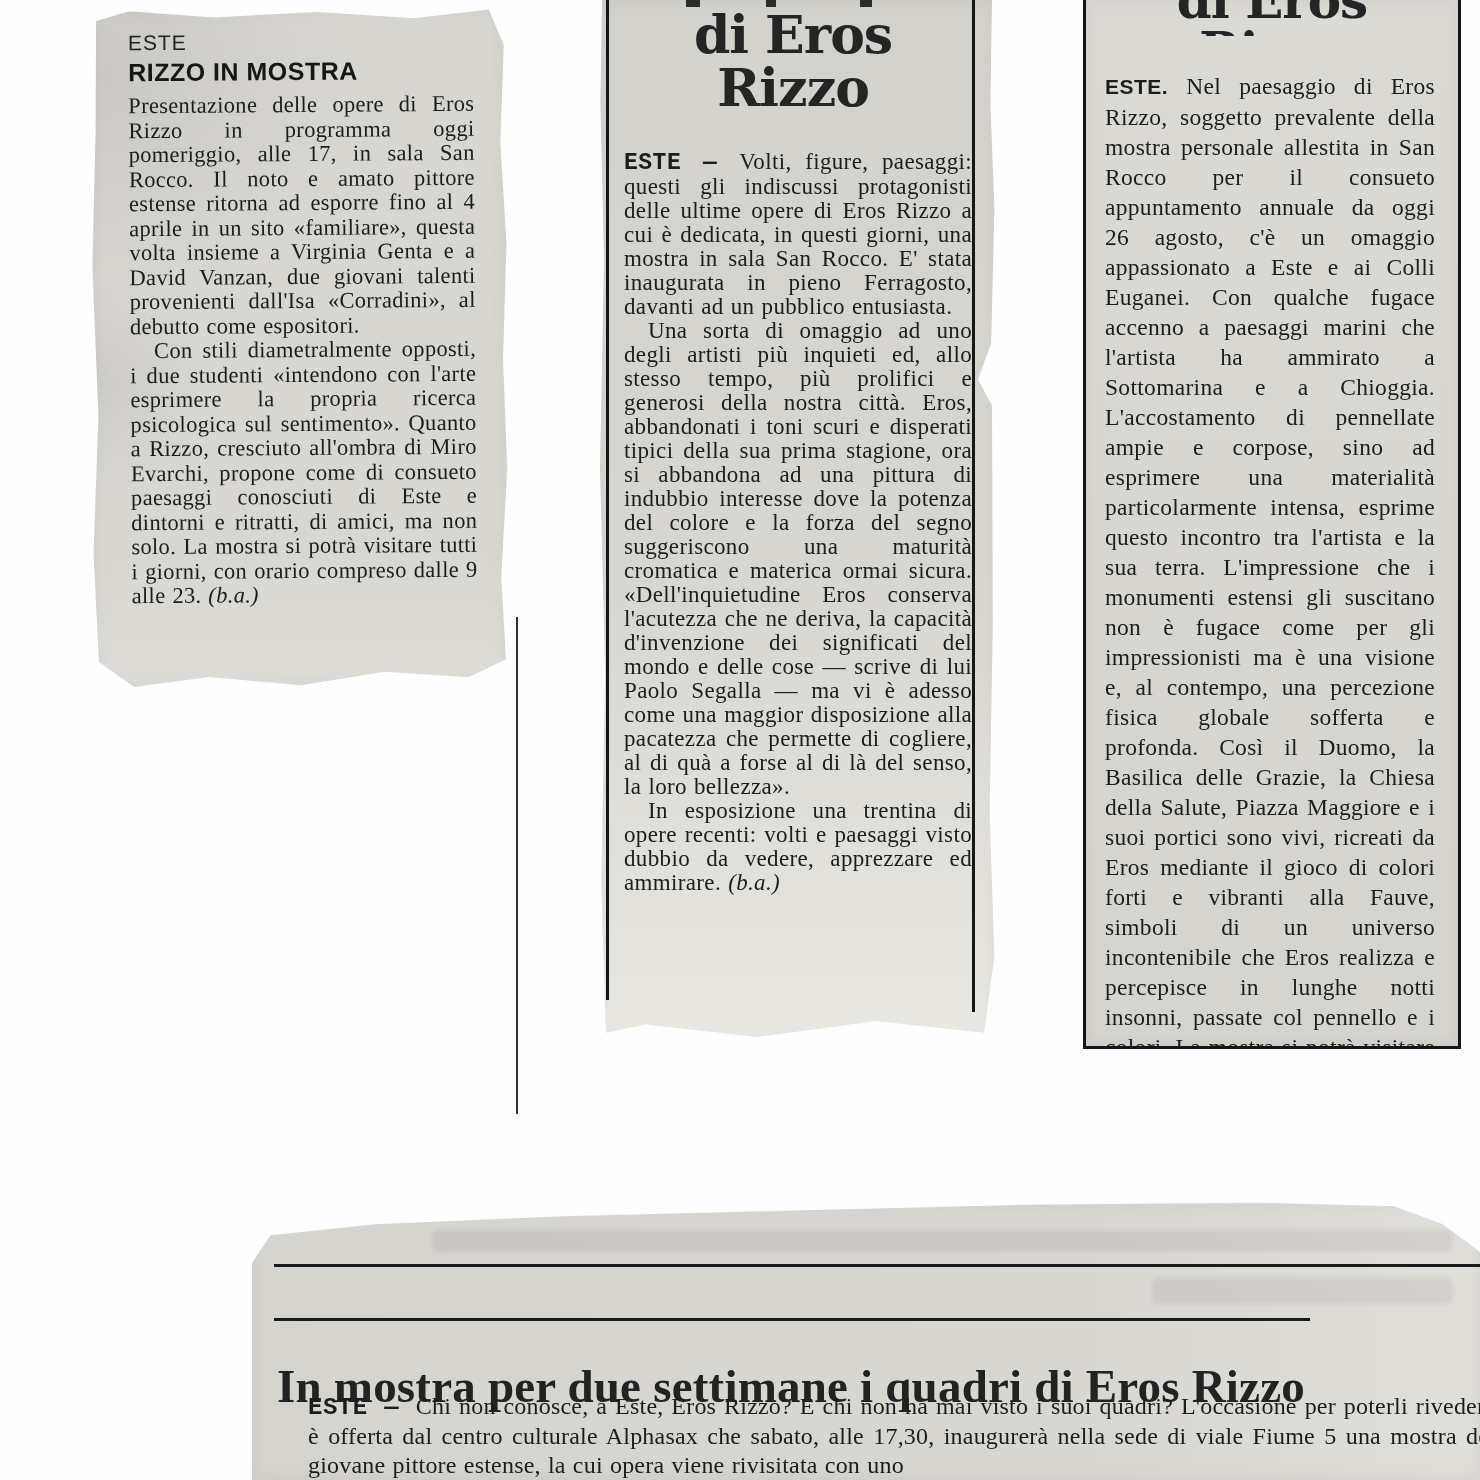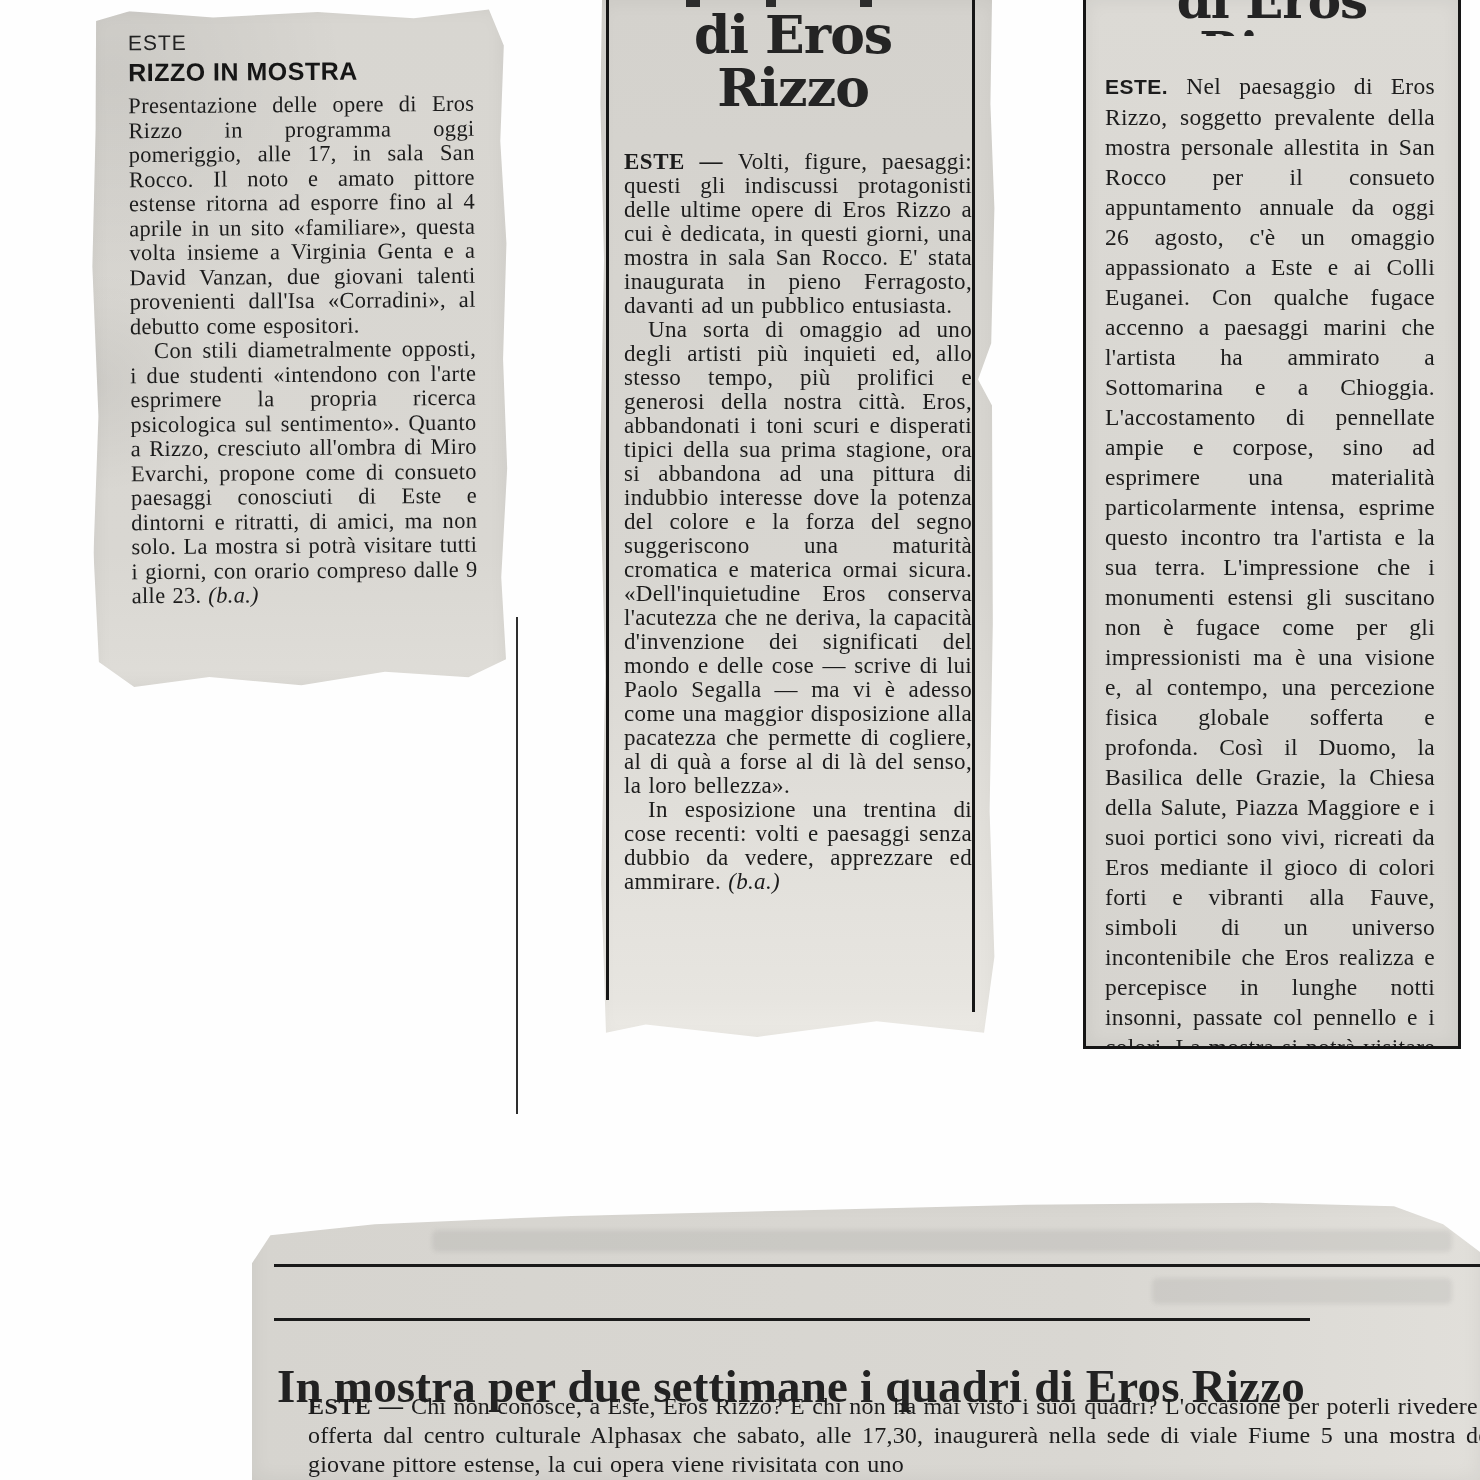--- a/index.html
+++ b/index.html
@@ -51,21 +51,21 @@
   .clip-b .vrule-left{left:8px;top:0;height:1000px;}
   .clip-b .vrule-right{right:21px;top:0;height:1012px;}
   .display-head{
     font-family:"DejaVu Serif", serif;font-weight:bold;color:#242424;
     text-align:center;font-size:52px;line-height:53px;margin:8px 24px 0 16px;
     letter-spacing:-1px;
   }
   .sliver{position:absolute;top:0;height:7px;background:#2c2c2c;}
   .clip-b .body-col{position:absolute;left:26px;top:150px;width:348px;}
   .clip-b .nbody{font-size:23px;line-height:24px;letter-spacing:.35px;}
-  .dateline{font-weight:bold;letter-spacing:.5px;}
+  .dateline{font-weight:bold;letter-spacing:.5px;font-family:Liberation Mono, monospace;}
 
   
   .clip-c{
     left:1083px;top:0;width:372px;height:1046px;
     background:linear-gradient(180deg,#dcdad5 0%, #d8d6d1 60%, #d6d4cf 100%);
     border-left:3px solid #151515;border-right:3px solid #151515;border-bottom:3px solid #151515;
     box-shadow:inset 0 0 18px rgba(0,0,0,0.06);
   }
   .cut-head{height:36px;overflow:hidden;margin:0 10px;}
   .cut-head .display-head{font-size:50px;line-height:50px;margin:-24px 0 0 0;}
@@ -119,21 +119,21 @@
   <article class="clip clip-b">
     <div class="vrule vrule-left"></div>
     <div class="vrule vrule-right"></div>
     <div class="sliver" style="left:88px;width:14px;"></div>
     <div class="sliver" style="left:168px;width:10px;"></div>
     <div class="sliver" style="left:262px;width:12px;"></div>
     <h1 class="display-head"><span>di Eros Rizzo</span><br></h1>
     <div class="body-col">
       <p class="nbody"><span class="dateline">ESTE — </span><span>Volti, figure, paesaggi: questi gli indiscussi protagonisti delle ultime opere di Eros Rizzo a cui è dedicata, in questi giorni, una mostra in sala San Rocco. E' stata inaugurata in pieno Ferragosto, davanti ad un pubblico entusiasta.</span></p>
       <p class="nbody indent">Una sorta di omaggio ad uno degli artisti più inquieti ed, allo stesso tempo, più prolifici e generosi della nostra città. Eros, abbandonati i toni scuri e disperati tipici della sua prima stagione, ora si abbandona ad una pittura di indubbio interesse dove la potenza del colore e la forza del segno suggeriscono una maturità cromatica e materica ormai sicura. «Dell'inquietudine Eros conserva l'acutezza che ne deriva, la capacità d'invenzione dei significati del mondo e delle cose — scrive di lui Paolo Segalla — ma vi è adesso come una maggior disposizione alla pacatezza che permette di cogliere, al di quà a forse al di là del senso, la loro bellezza».</p>
-      <p class="nbody indent"><span>In esposizione una trentina di cose recenti: volti e paesaggi senza dubbio da vedere, apprezzare ed ammirare.</span> <em class="byline">(b.a.)</em></p>
+      <p class="nbody indent"><span>In esposizione una trentina di opere recenti: volti e paesaggi visto dubbio da vedere, apprezzare ed ammirare.</span> <em class="byline">(b.a.)</em></p>
     </div>
   </article>
 
   <article class="clip clip-c">
     <div class="cut-head">
       <h1 class="display-head">di Eros Rizzo</h1>
     </div>
     <div class="body-col">
       <p class="nbody"><span class="lead-sans">ESTE. </span><span>Nel paesaggio di Eros Rizzo, soggetto prevalente della mostra personale allestita in San Rocco per il consueto appuntamento annuale da oggi 26 agosto, c'è un omaggio appassionato a Este e ai Colli Euganei. Con qualche fugace accenno a paesaggi marini che l'artista ha ammirato a Sottomarina e a Chioggia. L'accostamento di pennellate ampie e corpose, sino ad esprimere una materialità particolarmente intensa, esprime questo incontro tra l'artista e la sua terra. L'impressione che i monumenti estensi gli suscitano non è fugace come per gli impressionisti ma è una visione e, al contempo, una percezione fisica globale sofferta e profonda. Così il Duomo, la Basilica delle Grazie, la Chiesa della Salute, Piazza Maggiore e i suoi portici sono vivi, ricreati da Eros mediante il gioco di colori forti e vibranti alla Fauve, simboli di un universo incontenibile che Eros realizza e percepisce in lunghe notti insonni, passate col pennello e i colori. La mostra si potrà visitare tutti i giorni dalle 10 alle 12,30 e dalle 16,30 alle 23.</span> <em class="byline">(b.a.)</em></p>
     </div>

